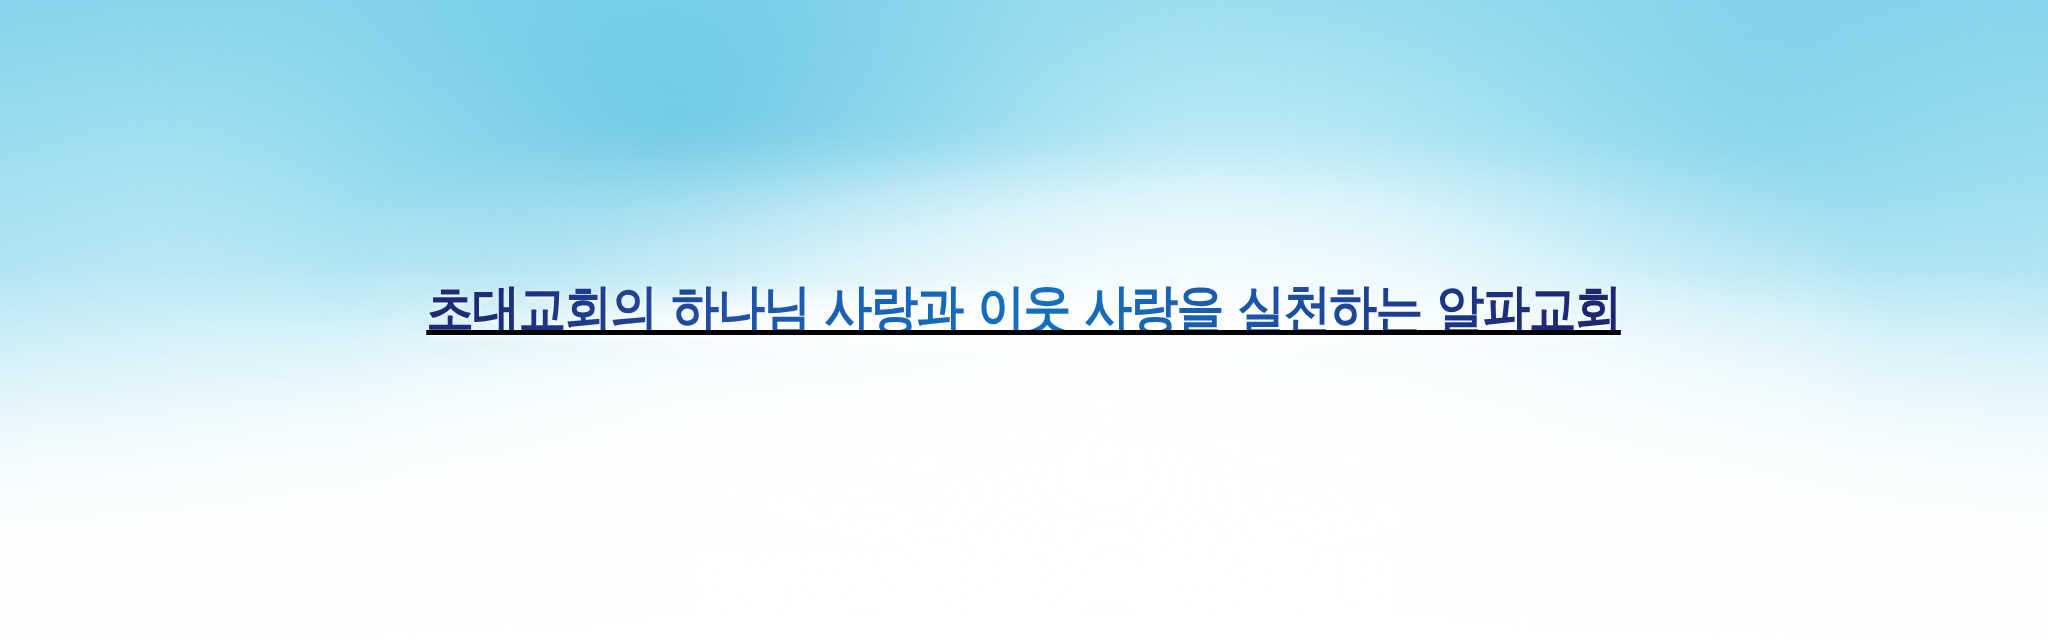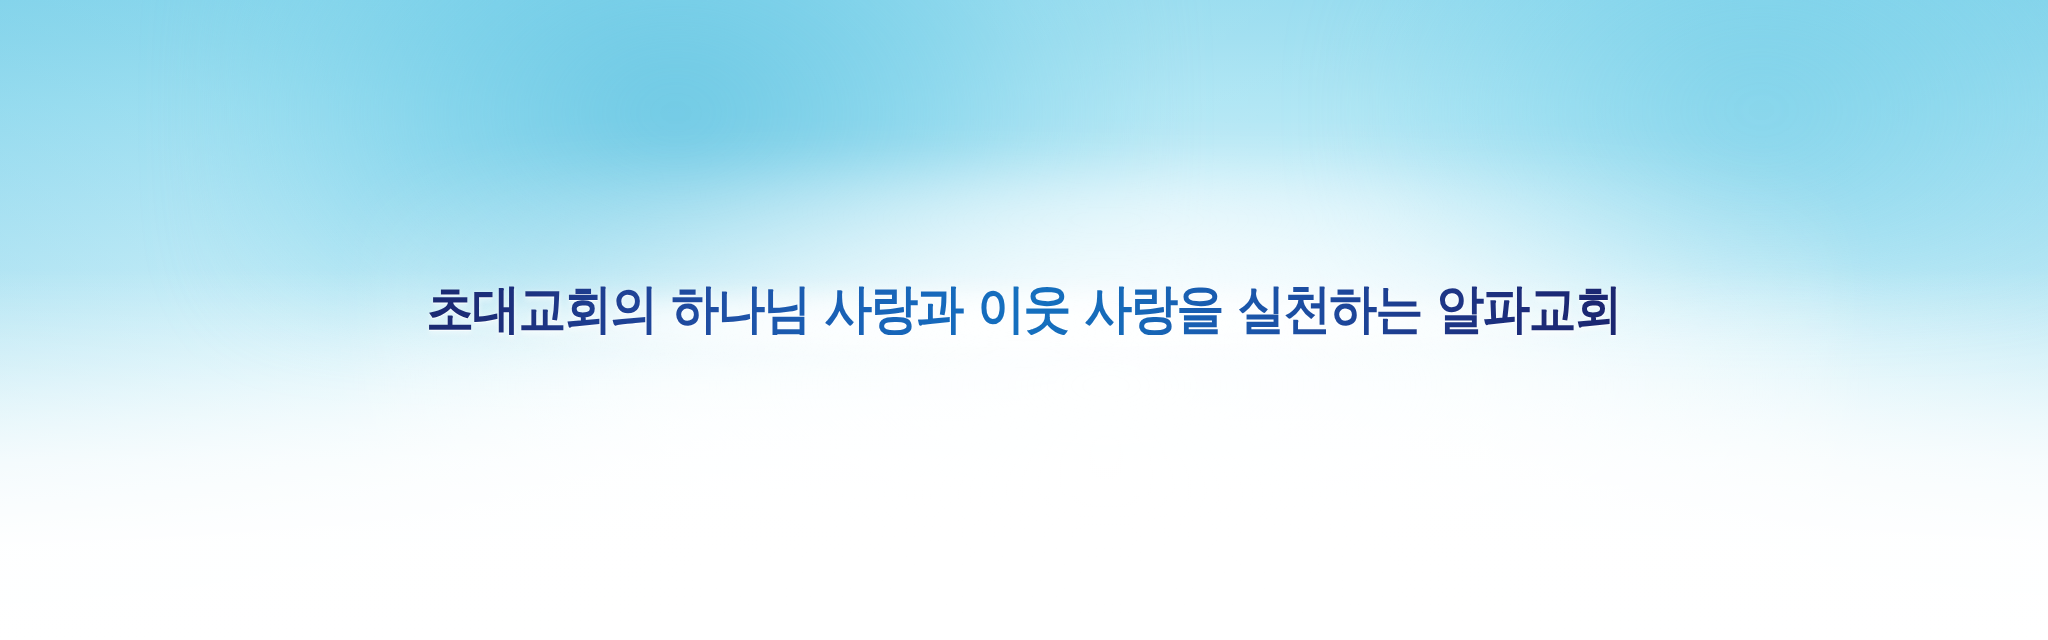--- a/index.html
+++ b/index.html
@@ -123,20 +123,21 @@
   
   .tagline-wrap {
     position: absolute;
     left: 0;
     right: 0;
     top: 282px;
     display: flex;
     justify-content: center;
     align-items: center;
     pointer-events: none;
+    text-decoration: underline;
   }
 
   
   .tagline-glow {
     position: absolute;
     top: 4px;
     left: 50%;
     transform: translateX(-50%);
     width: 1140px;
     height: 74px;

